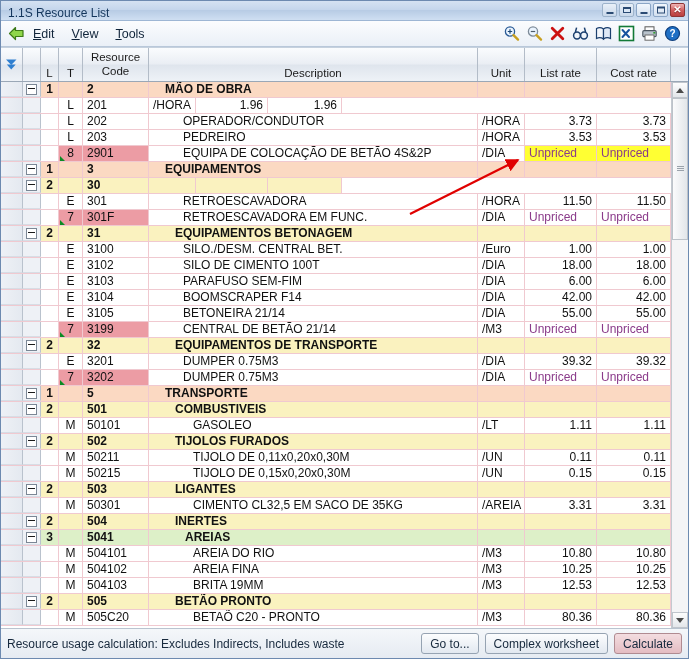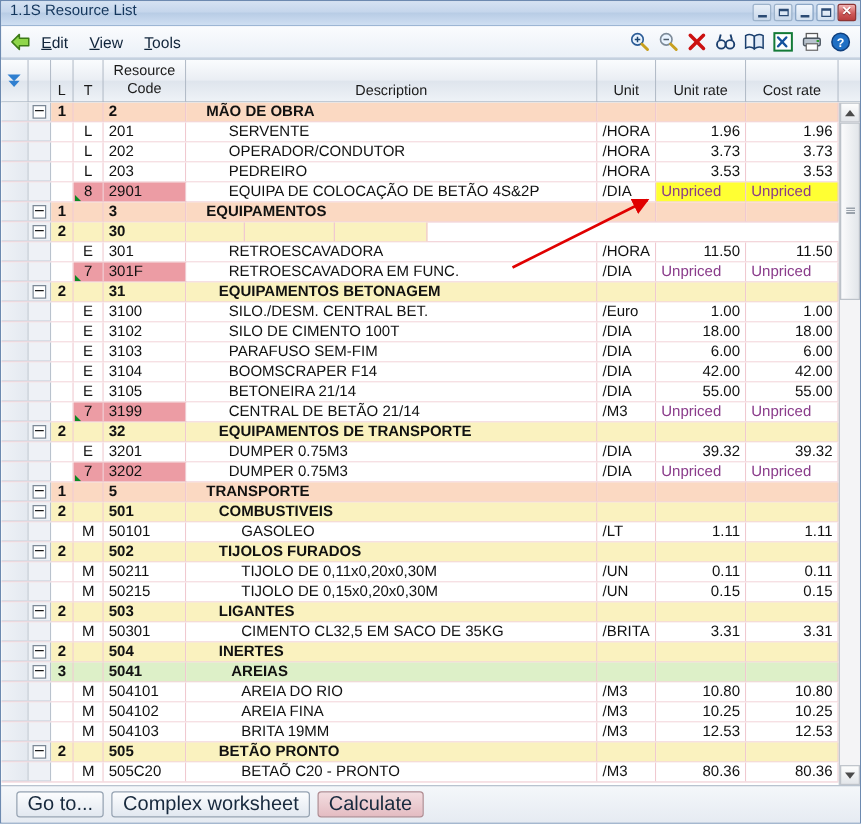--- a/index.html
+++ b/index.html
@@ -15,21 +15,21 @@
     border:1px solid #6d8ab0;
     background:#eef2f7;
     display:flex;flex-direction:column;
     position:relative;
   }
   
   .titlebar{
     height:20px;flex:0 0 20px;
     background:linear-gradient(to bottom,#d5e2f2 0%,#c5d6ec 45%,#b8cce5 50%,#cfdff2 100%);
     border-bottom:1px solid #9db6d4;
-    display:flex;align-items:flex-start;
+    display:flex;align-items:flex-end;
     padding-left:7px;box-sizing:border-box;
     position:relative;
   }
   .title-text{font-size:12px;color:#14365c;white-space:nowrap;}
   .title-btns{position:absolute;right:3px;top:2px;display:flex;gap:2px;align-items:center;}
   .tbtn{
     width:15px;height:14px;box-sizing:border-box;
     border:1px solid #8ba6c6;border-radius:2px;
     background:linear-gradient(to bottom,#f2f7fd,#d3e0ef);
     position:relative;display:inline-block;
@@ -144,21 +144,21 @@
   .arrow-dn{width:0;height:0;border-left:4px solid transparent;border-right:4px solid transparent;border-top:5px solid #4a4a4a;}
   
   .statusbar{
     height:30px;flex:0 0 30px;
     background:linear-gradient(to bottom,#f4f7fa,#e6ebf2);
     border-top:1px solid #b9c3cf;
     display:flex;align-items:center;padding:0 6px;box-sizing:border-box;
   }
   .status-text{font-size:12px;color:#17293d;flex:1 1 auto;white-space:nowrap;}
   .btn{
-    font-family:"Liberation Sans",sans-serif;font-size:16px;color:#17293d;
+    font-family:"Liberation Sans",sans-serif;font-size:12px;color:#17293d;
     height:21px;padding:0 8px;margin-left:6px;
     border:1px solid #96a3b2;border-radius:3px;box-sizing:border-box;
     background:linear-gradient(to bottom,#fcfdfe,#e2e8f0);
     display:flex;align-items:center;cursor:pointer;white-space:nowrap;
   }
   .btn.accent{background:linear-gradient(to bottom,#f3dde0,#e4bcc2);border-color:#b08b91;}
   
   .annot{position:absolute;left:0;top:0;width:689px;height:659px;pointer-events:none;}
 </style>
 </head>
@@ -263,21 +263,21 @@
       </div>
       <div class="gh c-exp"></div>
       <div class="gh c-l">L</div>
       <div class="gh c-t">T</div>
       <div class="gh two-line c-code">
         <span>Resource</span>
         <span>Code</span>
       </div>
       <div class="gh c-desc">Description</div>
       <div class="gh c-unit">Unit</div>
-      <div class="gh c-final">Unit rate</div>
+      <div class="gh c-final">List rate</div>
       <div class="gh c-cost">Cost rate</div>
       <div class="gh c-sb"></div>
     </div>
 
     <div class="gbody">
       <div class="rows" id="rows">
           <div class="row">
             <div class="gutter"></div>
             <div class="exp">
               <span class="expbox"></span>
@@ -289,21 +289,20 @@
             <div class="cell c-unit lft lvl1"></div>
             <div class="cell c-final num lvl1"></div>
             <div class="cell c-cost num lvl1"></div>
           </div>
           <div class="row">
             <div class="gutter"></div>
             <div class="exp"></div>
             <div class="cell c-l ctr leaf"></div>
             <div class="cell c-t ctr leaf">L</div>
             <div class="cell c-code lft leaf">201</div>
-            <div class="cell c-desc leaf desc-leaf2">SERVENTE</div>
             <div class="cell c-unit lft leaf">/HORA</div>
             <div class="cell c-final num leaf">1.96</div>
             <div class="cell c-cost num leaf">1.96</div>
           </div>
           <div class="row">
             <div class="gutter"></div>
             <div class="exp"></div>
             <div class="cell c-l ctr leaf"></div>
             <div class="cell c-t ctr leaf">L</div>
             <div class="cell c-code lft leaf">202</div>
@@ -580,21 +579,21 @@
             <div class="cell c-final num lvl2"></div>
             <div class="cell c-cost num lvl2"></div>
           </div>
           <div class="row">
             <div class="gutter"></div>
             <div class="exp"></div>
             <div class="cell c-l ctr leaf"></div>
             <div class="cell c-t ctr leaf">M</div>
             <div class="cell c-code lft leaf">50301</div>
             <div class="cell c-desc leaf desc-leaf3">CIMENTO CL32,5 EM SACO DE 35KG</div>
-            <div class="cell c-unit lft leaf">/BRITA</div>
+            <div class="cell c-unit lft leaf">/AREIA</div>
             <div class="cell c-final num leaf">3.31</div>
             <div class="cell c-cost num leaf">3.31</div>
           </div>
           <div class="row">
             <div class="gutter"></div>
             <div class="exp">
               <span class="expbox"></span>
             </div>
             <div class="cell c-l ctr lvl2">2</div>
             <div class="cell c-t ctr lvl2"></div>
@@ -685,20 +684,21 @@
             </div>
         </div>
         <div class="sbbtn">
             <span class="arrow-dn"></span>
           </div>
       </div>
     </div>
   </div>
 
   <div class="statusbar">
+    <span class="status-text">Resource usage calculation: Excludes Indirects, Includes waste</span>
     <span class="btn">Go to...</span>
     <span class="btn">Complex worksheet</span>
     <span class="btn accent">Calculate</span>
   </div>
 
   <svg class="annot">
     <defs>
       <marker id="ah" markerWidth="7" markerHeight="7" refX="5.6" refY="3.2" orient="auto">
         <path d="M0,0 L6.4,3.2 L0,6.4 Z" fill="#e00000"></path>
       </marker>

